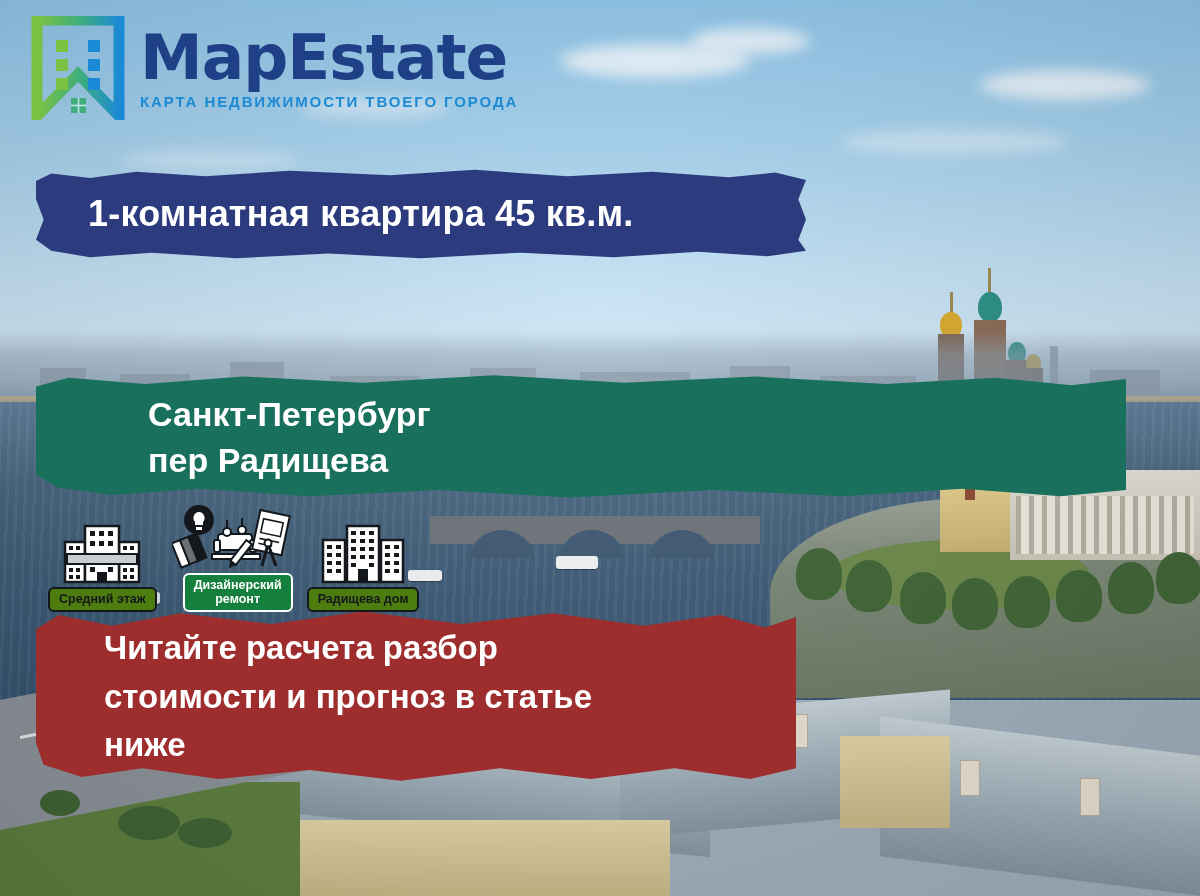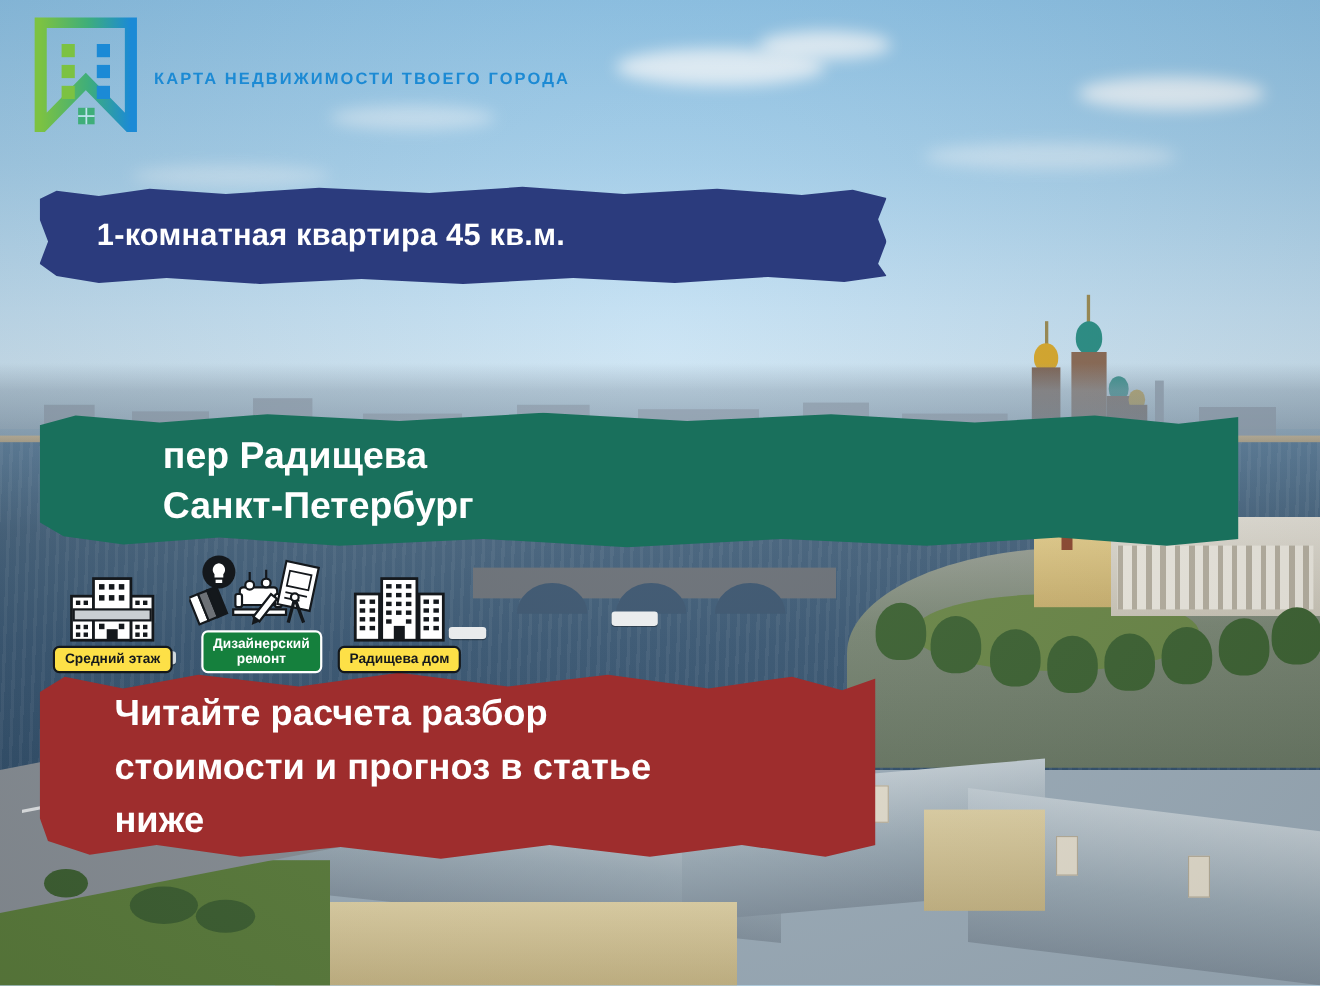--- a/index.html
+++ b/index.html
@@ -105,21 +105,21 @@
   .brush .txt{position:relative;z-index:3;}
 
   
   .b-title{left:36px;top:168px;width:770px;height:92px;}
   .b-title .ink{
     background:#2b3b7d;
     clip-path:polygon(0% 14%,2% 6%,7% 11%,13% 4%,22% 9%,33% 3%,46% 8%,57% 2%,69% 9%,80% 4%,90% 10%,96% 5%,100% 13%,
                       99% 34%,100% 56%,99% 78%,100% 90%,95% 96%,86% 91%,75% 97%,63% 92%,50% 98%,38% 93%,26% 98%,15% 92%,7% 97%,2% 90%,0% 78%,1% 56%,0% 34%);
   }
   .b-title .txt{
-    padding-left:52px;color:#ffffff;font-size:28px;font-weight:700;letter-spacing:.2px;
+    padding-left:52px;color:#ffffff;font-size:36px;font-weight:700;letter-spacing:.2px;
     font-family:"Liberation Sans",sans-serif;white-space:nowrap;
   }
 
   
   .b-date{left:36px;top:276px;width:770px;height:80px;}
   .b-date .ink{
     background:#ffffff;
     clip-path:polygon(0% 18%,3% 8%,9% 14%,17% 6%,27% 12%,39% 5%,51% 11%,63% 4%,75% 12%,86% 6%,94% 13%,100% 8%,
                       100% 88%,93% 94%,84% 88%,72% 95%,60% 89%,47% 96%,35% 90%,23% 96%,13% 89%,5% 95%,0% 86%);
   }
@@ -154,21 +154,21 @@
 
   
   .badges{position:absolute;left:48px;top:508px;display:flex;align-items:flex-end;gap:14px;z-index:6;}
   .badge{display:flex;flex-direction:column;align-items:center;width:auto;}
   .badge-ico{height:62px;display:flex;align-items:flex-end;justify-content:center;}
   .badge-pill{
     margin-top:3px;padding:3px 9px;border-radius:6px;font-size:12.5px;font-weight:700;
     font-family:"Liberation Sans",sans-serif;line-height:1.15;text-align:center;white-space:pre-line;
     border:2px solid #14181c;
   }
-  .pill-light{background:#fde047;color:#14181c;}
+  .pill-light{background:#4d7c0f;color:#14181c;}
   .pill-dark{background:#15803d;color:#ffffff;border-color:#ffffff;margin-left:12px;}
 </style>
 </head>
 <body>
 
 <div class="poster">
 
   <div class="photo">
     <div class="sky"></div>
     <div class="cloud c1"></div>
@@ -273,36 +273,37 @@
           <rect x="26" y="62" width="12" height="12" fill="#7cc242"></rect>
           <rect x="58" y="24" width="12" height="12" fill="#1b8ad6"></rect>
           <rect x="58" y="43" width="12" height="12" fill="#1b8ad6"></rect>
           <rect x="58" y="62" width="12" height="12" fill="#1b8ad6"></rect>
           <rect x="41" y="82" width="15" height="15" fill="#3fae7a"></rect>
           <rect x="47.7" y="82" width="1.6" height="15" fill="#bfe3ef"></rect>
           <rect x="41" y="88.7" width="15" height="1.6" fill="#bfe3ef"></rect>
         </svg>
       </div>
       <div class="logo-text">
+        <div class="logo-word">MapEstate</div>
         <div class="logo-tag">КАРТА НЕДВИЖИМОСТИ ТВОЕГО ГОРОДА</div>
       </div>
     </div>
   </div>
 
   <div class="brush b-title">
     <div class="ink"></div>
     <div class="txt">1-комнатная квартира 45 кв.м.</div>
   </div>
 
 
   <div class="brush b-loc">
     <div class="ink"></div>
     <div class="txt">
+      <div>Санкт-Петербург</div>
       <div>пер Радищева</div>
-      <div>Санкт-Петербург</div>
     </div>
   </div>
 
   <div class="badges">
 
     <div class="badge">
       <div class="badge-ico">
         <svg viewBox="0 0 78 62" width="78" height="62" aria-hidden="true">
           <rect x="2" y="20" width="20" height="40" fill="#fff" stroke="#14181c" stroke-width="2.5"></rect>
           <rect x="56" y="20" width="20" height="40" fill="#fff" stroke="#14181c" stroke-width="2.5"></rect>

